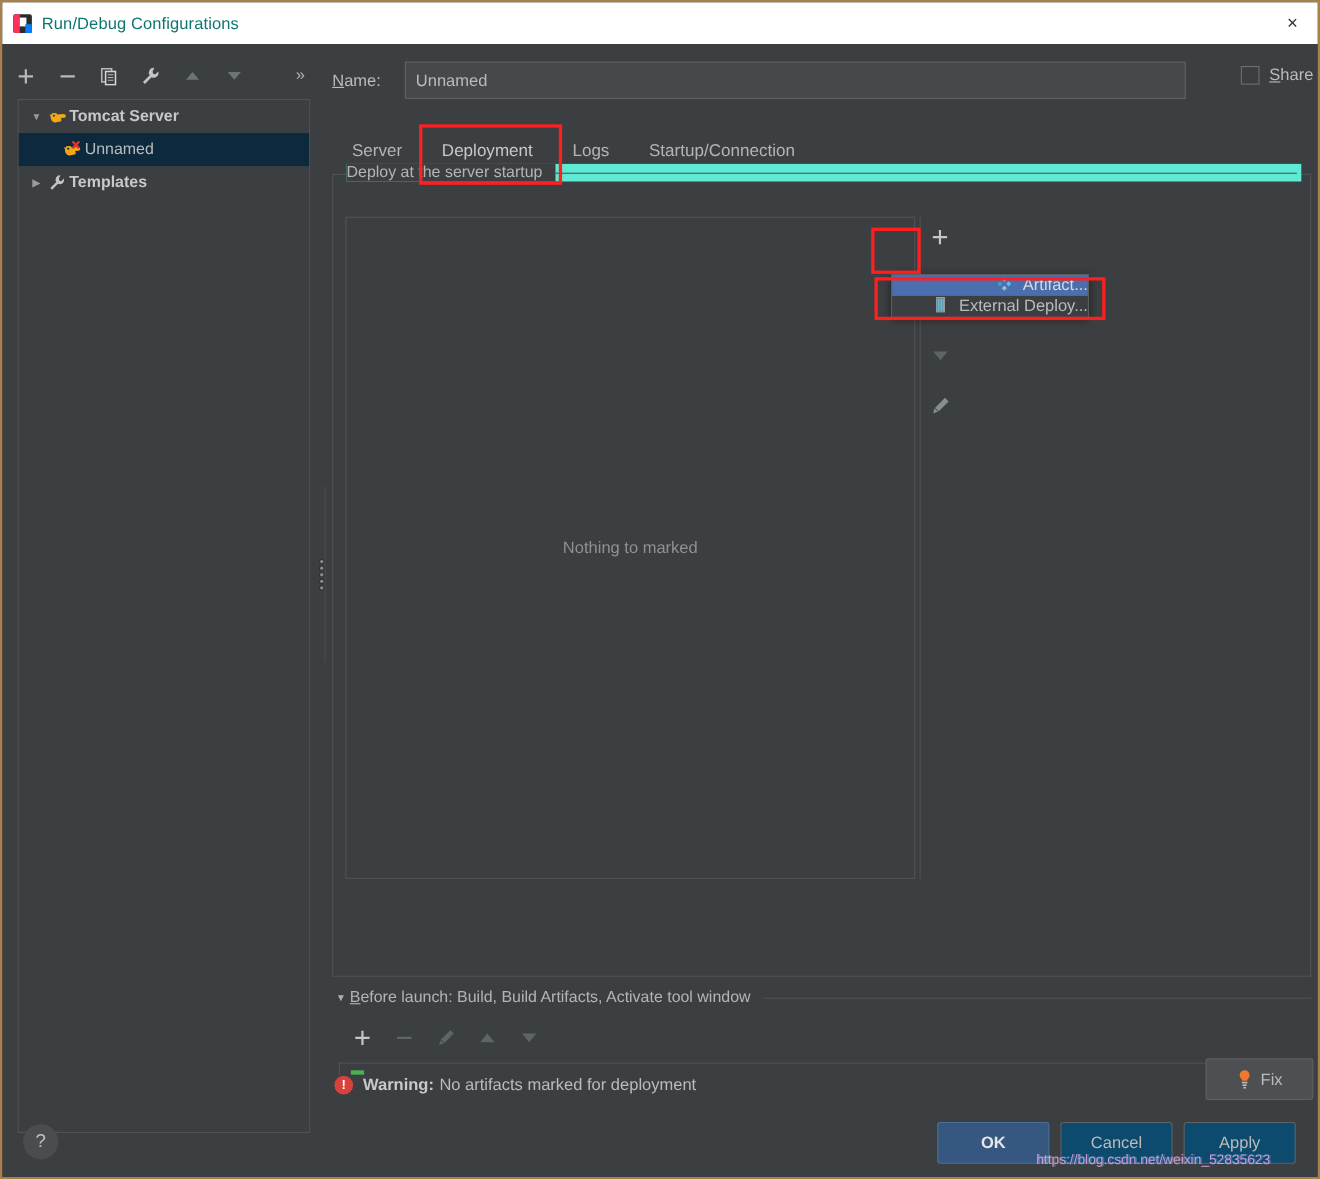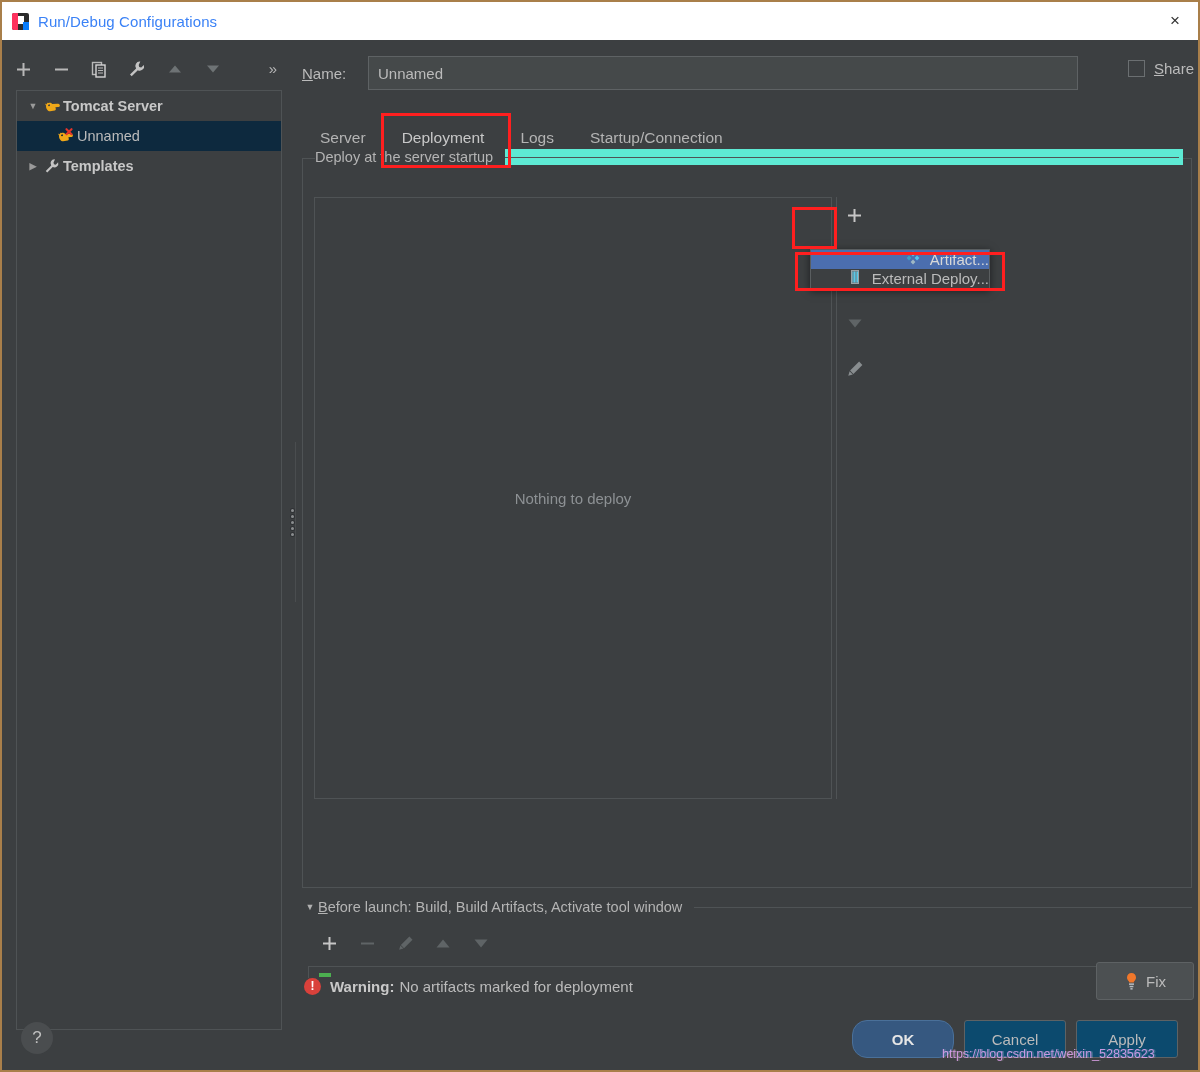--- a/index.html
+++ b/index.html
@@ -34,21 +34,21 @@
   }
   .title-ico::after {
     content: ""; position: absolute; right: 0; bottom: 0;
     width: 6px; height: 8px; background: #087cfa;
   }
   .title-ico i {
     position: absolute; left: 6px; top: 3px; width: 6px; height: 8px;
     background: #fff; font-style: normal;
   }
   .title-text {
-    font-size: 15px; color: #3b82f6; letter-spacing: .1px;
+    font-size: 15px; color: #0f766e; letter-spacing: .1px;
   }
   .closebtn {
     position: absolute; right: 0; top: 0;
     width: 46px; height: 38px;
     display: flex; align-items: center; justify-content: center;
     font-size: 17px; color: #333; cursor: pointer;
   }
 
   
   .leftpane {
@@ -274,21 +274,21 @@
   }
   .dbtn {
     width: 102px; height: 38px; border-radius: 3px;
     font-size: 15px; cursor: pointer;
     display: flex; align-items: center; justify-content: center;
     border: 1px solid #5e6264;
     background: #0c4a6e; color: #bbbbbb;
     font-family: "Liberation Sans", sans-serif;
   }
   .dbtn.primary { background: #365880; border-color: #4a7099; color: #e6e6e6;
-                  font-weight: bold; border-radius: 15px; }
+                  font-weight: bold; }
 
   .helpbtn {
     position: absolute; left: 19px; top: 1020px;
     width: 32px; height: 32px; border-radius: 50%;
     background: #4a4d4f;
     display: flex; align-items: center; justify-content: center;
     color: #c0c0c0; font-size: 17px; cursor: pointer;
   }
 
   
@@ -430,21 +430,21 @@
       <div class="tab">Startup/Connection</div>
     </div>
 
     <div class="contentbox">
       <div class="grouplabel">
         <span>Deploy at the server startup</span>
         <i></i>
       </div>
 
       <div class="listarea">
-        <div class="emptytext">Nothing to deploy</div>
+        <div class="emptytext">Nothing to marked</div>
       </div>
 
       <div class="vtoolbar">
         <div class="vbtn">
           <svg width="17" height="17" viewBox="0 0 17 17">
               <path d="M8.5 2v13M2 8.5h13" stroke="#c6c6c6" stroke-width="2"></path>
             </svg>
         </div>
         <div class="vspace"></div>
         <div class="vbtn">

